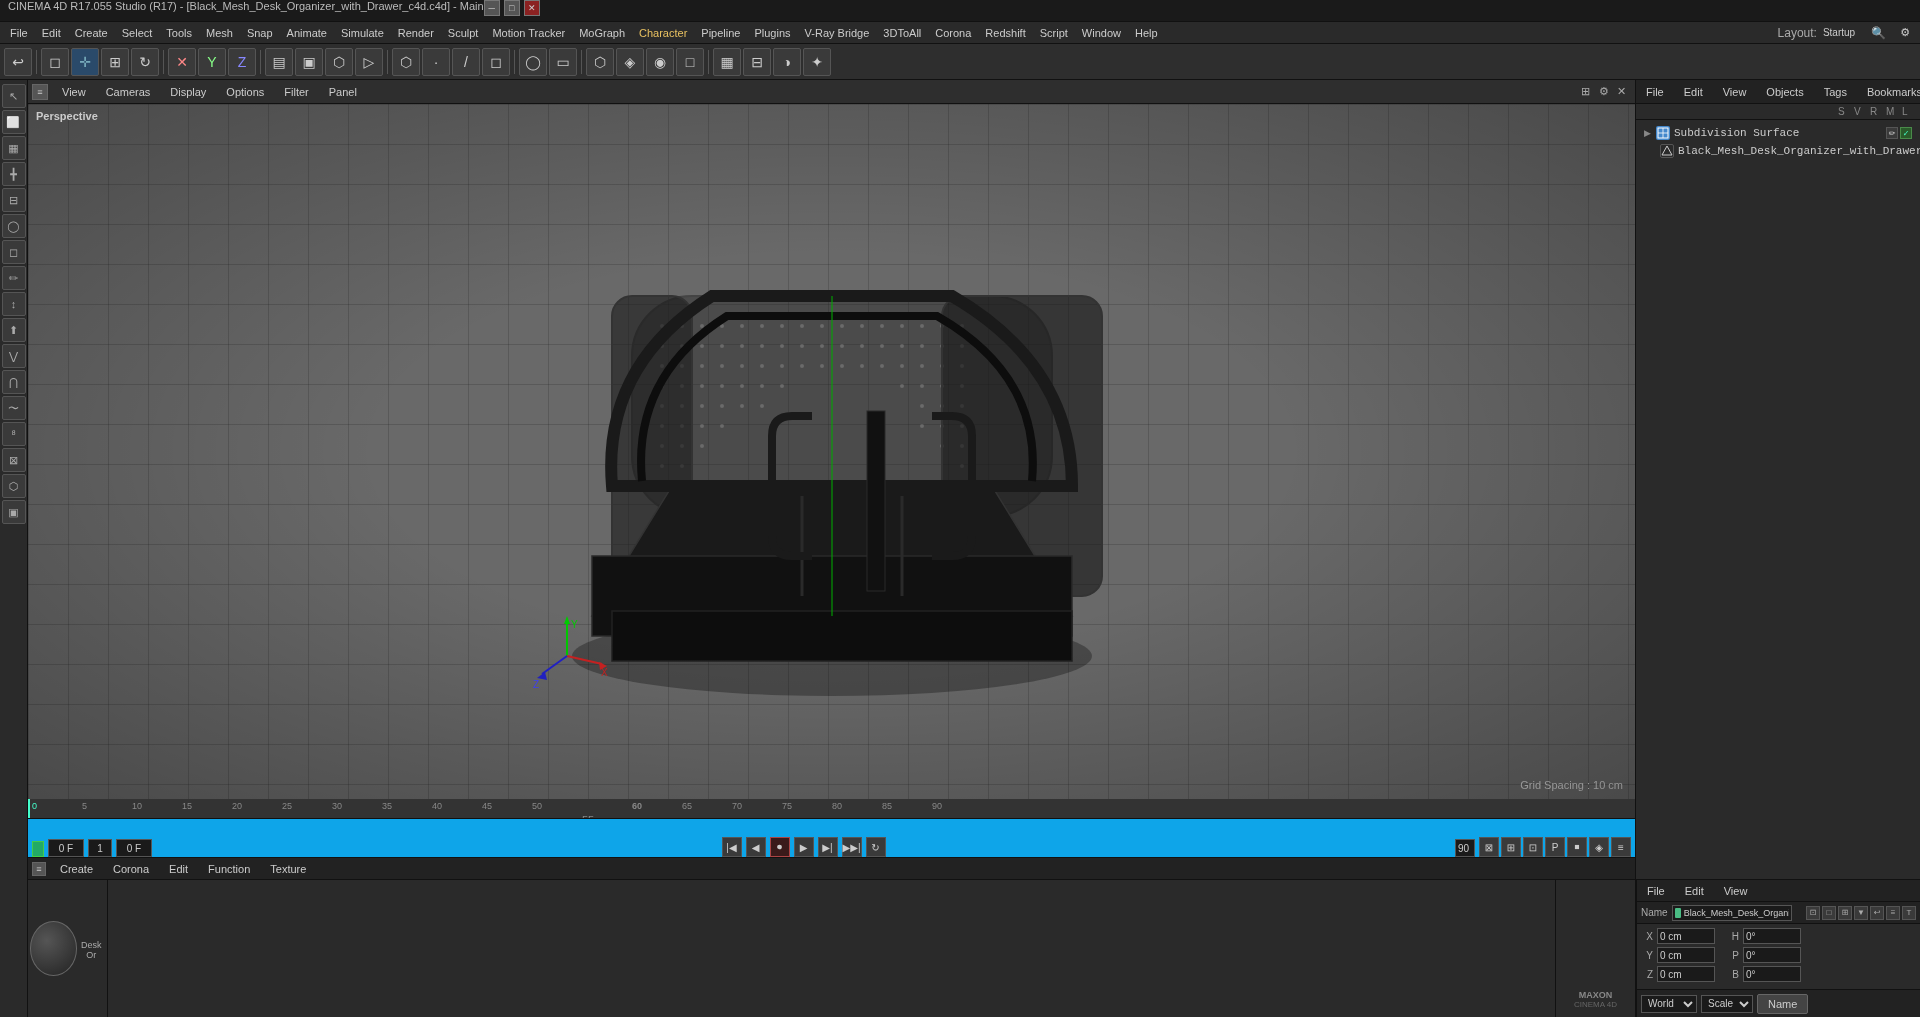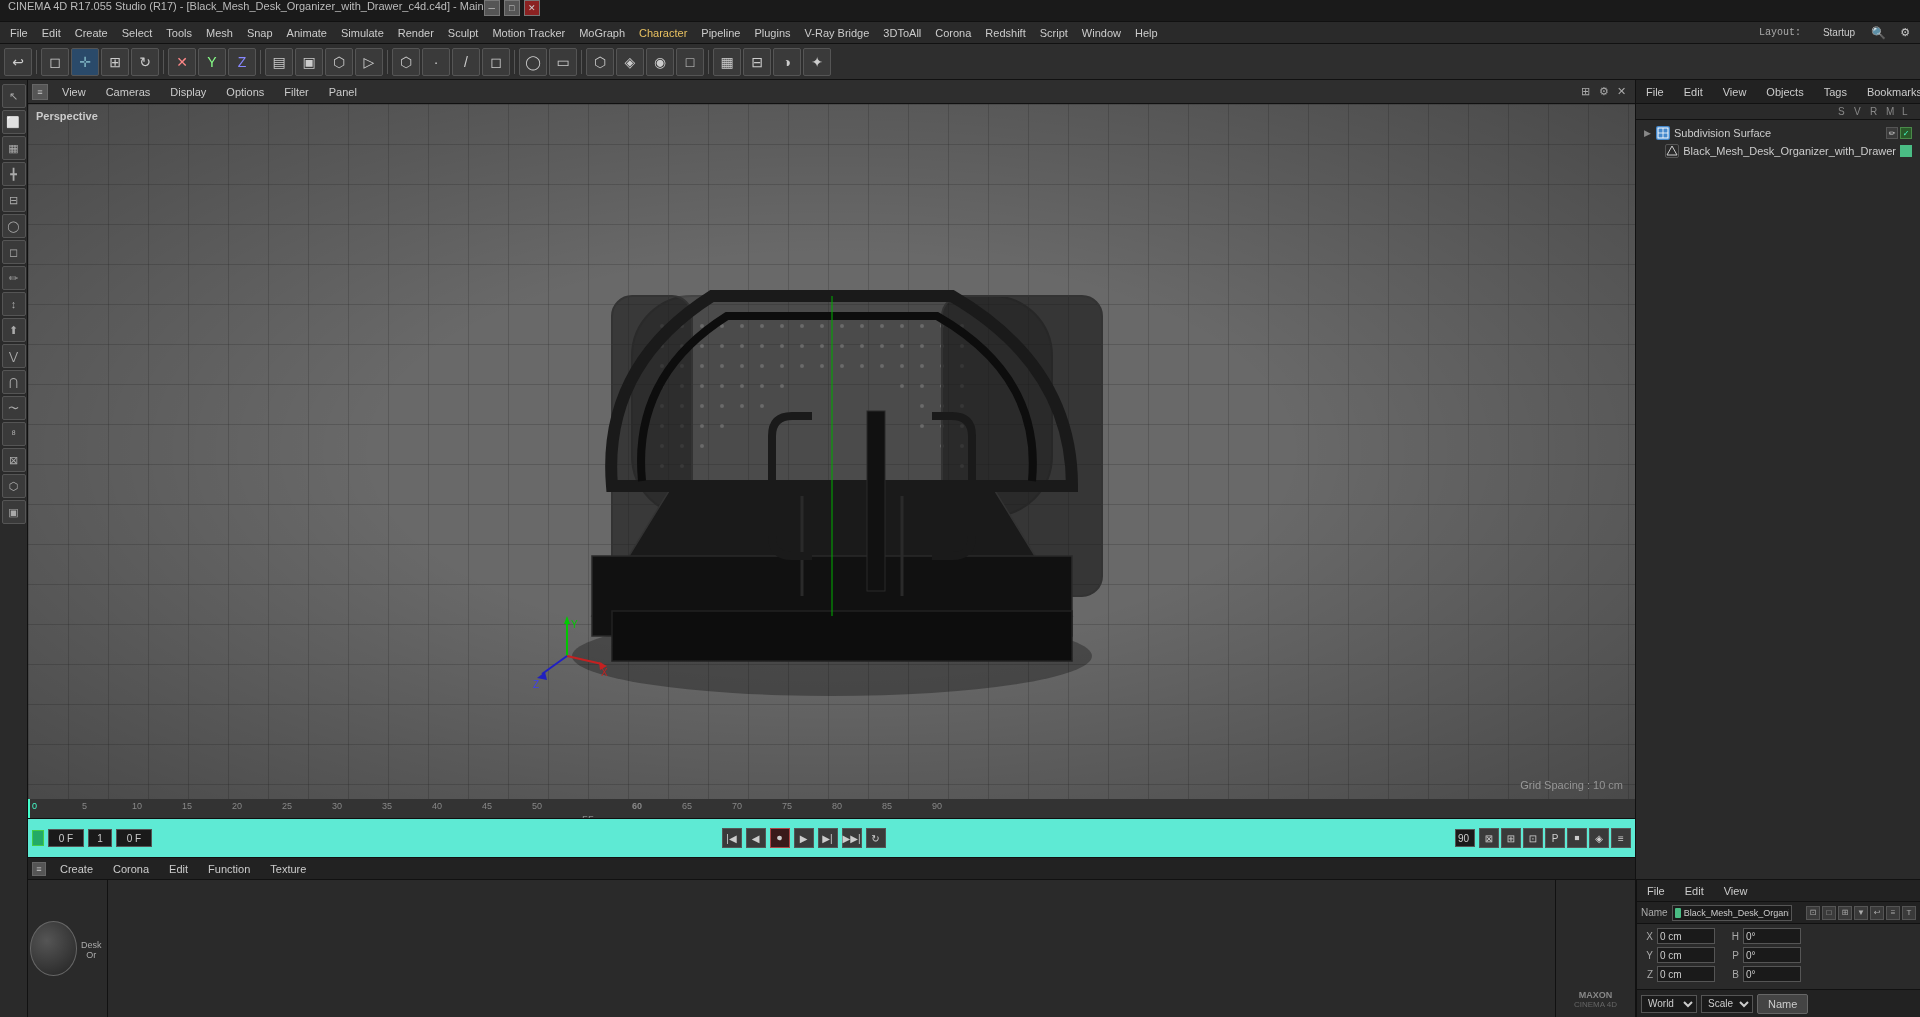--- a/index.html
+++ b/index.html
@@ -158,23 +158,23 @@
       height: 20px;
       background: #333;
       display: flex;
       align-items: center;
       padding: 0 4px;
       border-bottom: 1px solid #111;
       position: relative;
     }
     #timeline-controls {
       height: 38px;
-      background: #5eead4;
-      display: flex;
-      align-items: center;
+      background: #0ea5e9;
+      display: flex;
+      align-items: flex-end;
       padding: 0 4px;
       gap: 4px;
     }
     .tl-input {
       width: 50px; height: 18px;
       background: #1a1a1a;
       border: 1px solid #555;
       color: #ccc;
       font-size: 10px;
       padding: 0 2px;
@@ -218,21 +218,21 @@
       padding: 2px 4px;
       cursor: pointer;
       border-radius: 2px;
     }
     .obj-icon {
       width: 14px; height: 14px;
       border-radius: 2px;
       display: flex; align-items: center; justify-content: center;
       font-size: 9px;
     }
-    .obj-name { color: #ccc; font-size: 11px; flex: 1; }
+    .obj-name { color: #ccc; font-size: 11px; flex: 1; font-family: Liberation Mono, monospace; }
     .obj-controls { display: flex; gap: 2px; }
     .obj-ctrl-btn {
       width: 12px; height: 12px;
       border: 1px solid #666;
       cursor: pointer;
       display: flex; align-items: center; justify-content: center;
       font-size: 8px;
     }
 
     
@@ -433,22 +433,22 @@
   <span class="menu-item">Pipeline</span>
   <span class="menu-item">Plugins</span>
   <span class="menu-item">V-Ray Bridge</span>
   <span class="menu-item">3DToAll</span>
   <span class="menu-item">Corona</span>
   <span class="menu-item">Redshift</span>
   <span class="menu-item">Script</span>
   <span class="menu-item">Window</span>
   <span class="menu-item">Help</span>
   <div style="flex:1;"></div>
-  <span style="font-size:10px;color:#aaa;padding-right:4px;font-family:Liberation Mono, monospace;">Layout:</span>
-  <span style="font-size:10px;color:#ccc;padding-right:8px;margin-left:16px;">Startup</span>
+  <span style="font-size:12px;color:#aaa;padding-right:4px;">Layout:</span>
+  <span style="font-size:10px;color:#ccc;padding-right:8px;">Startup</span>
   <span class="menu-item" style="font-size:12px;">🔍</span>
   <span class="menu-item">⚙</span>
 </div>
 
 <div id="toolbar">
   <div class="toolbar-btn" title="Undo">↩</div>
   <div class="toolbar-separator"></div>
   <div class="toolbar-btn" title="New Scene">◻</div>
   <div class="toolbar-btn" title="Move" style="background:#2a4a6a; color:#7ab;">✛</div>
   <div class="toolbar-btn" title="Scale">⊞</div>

